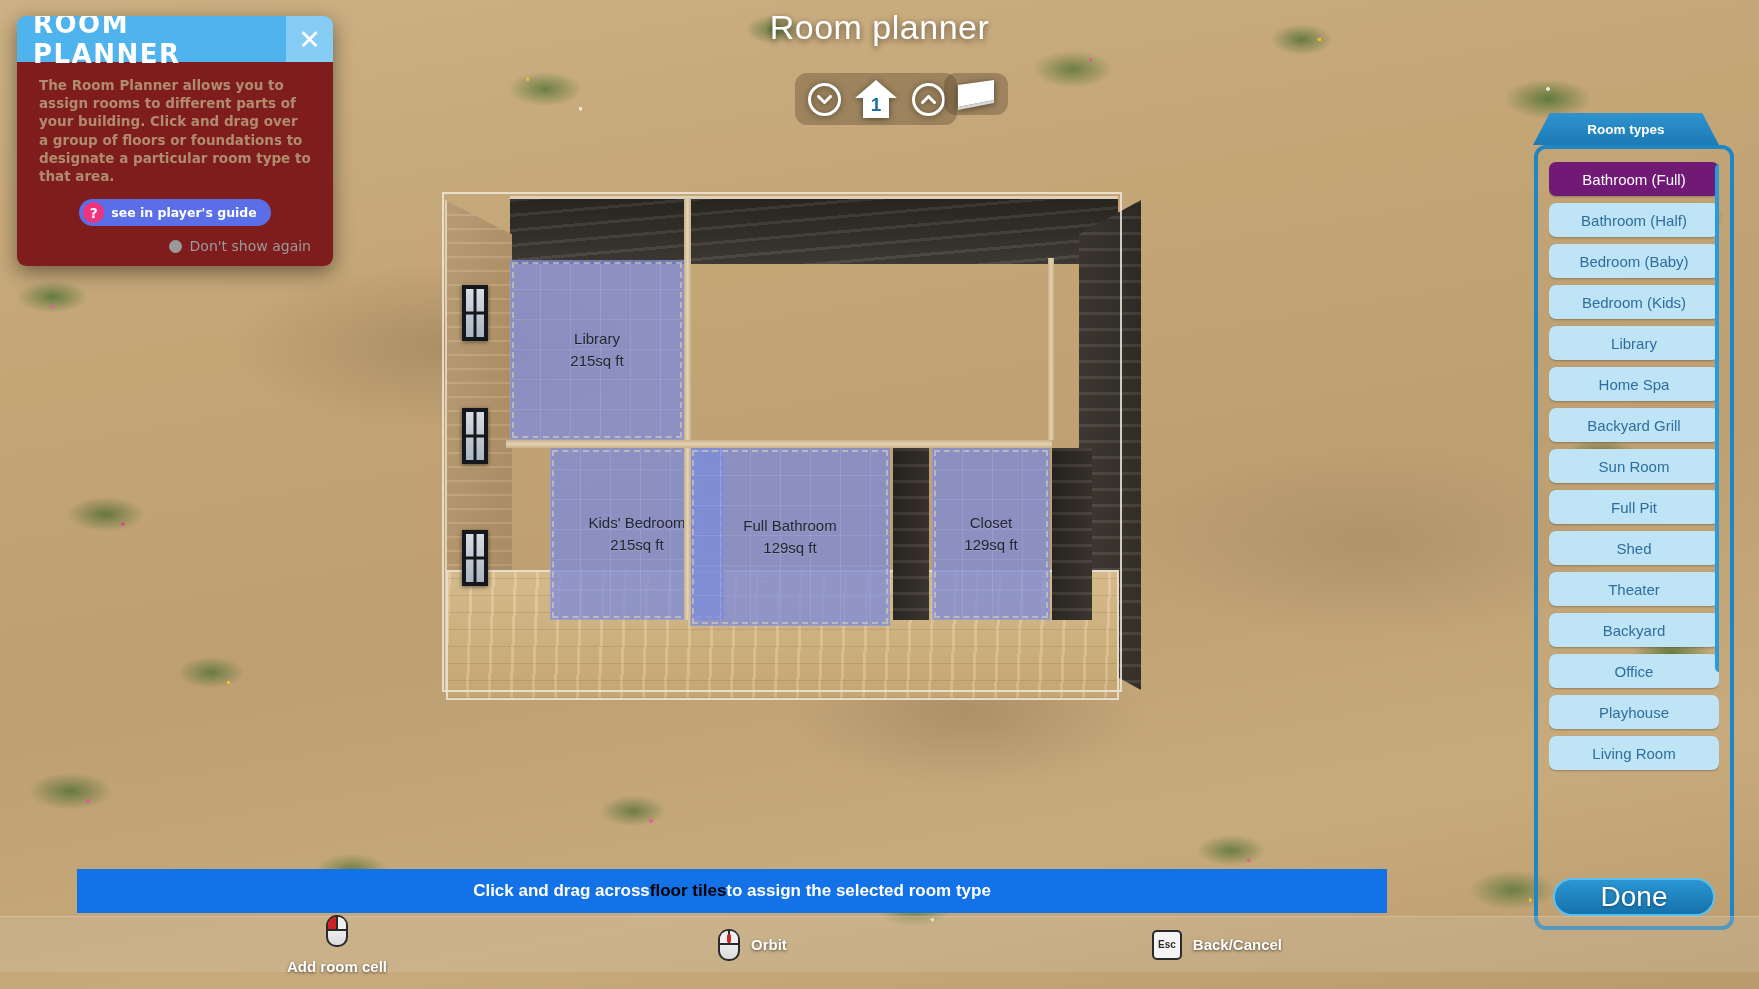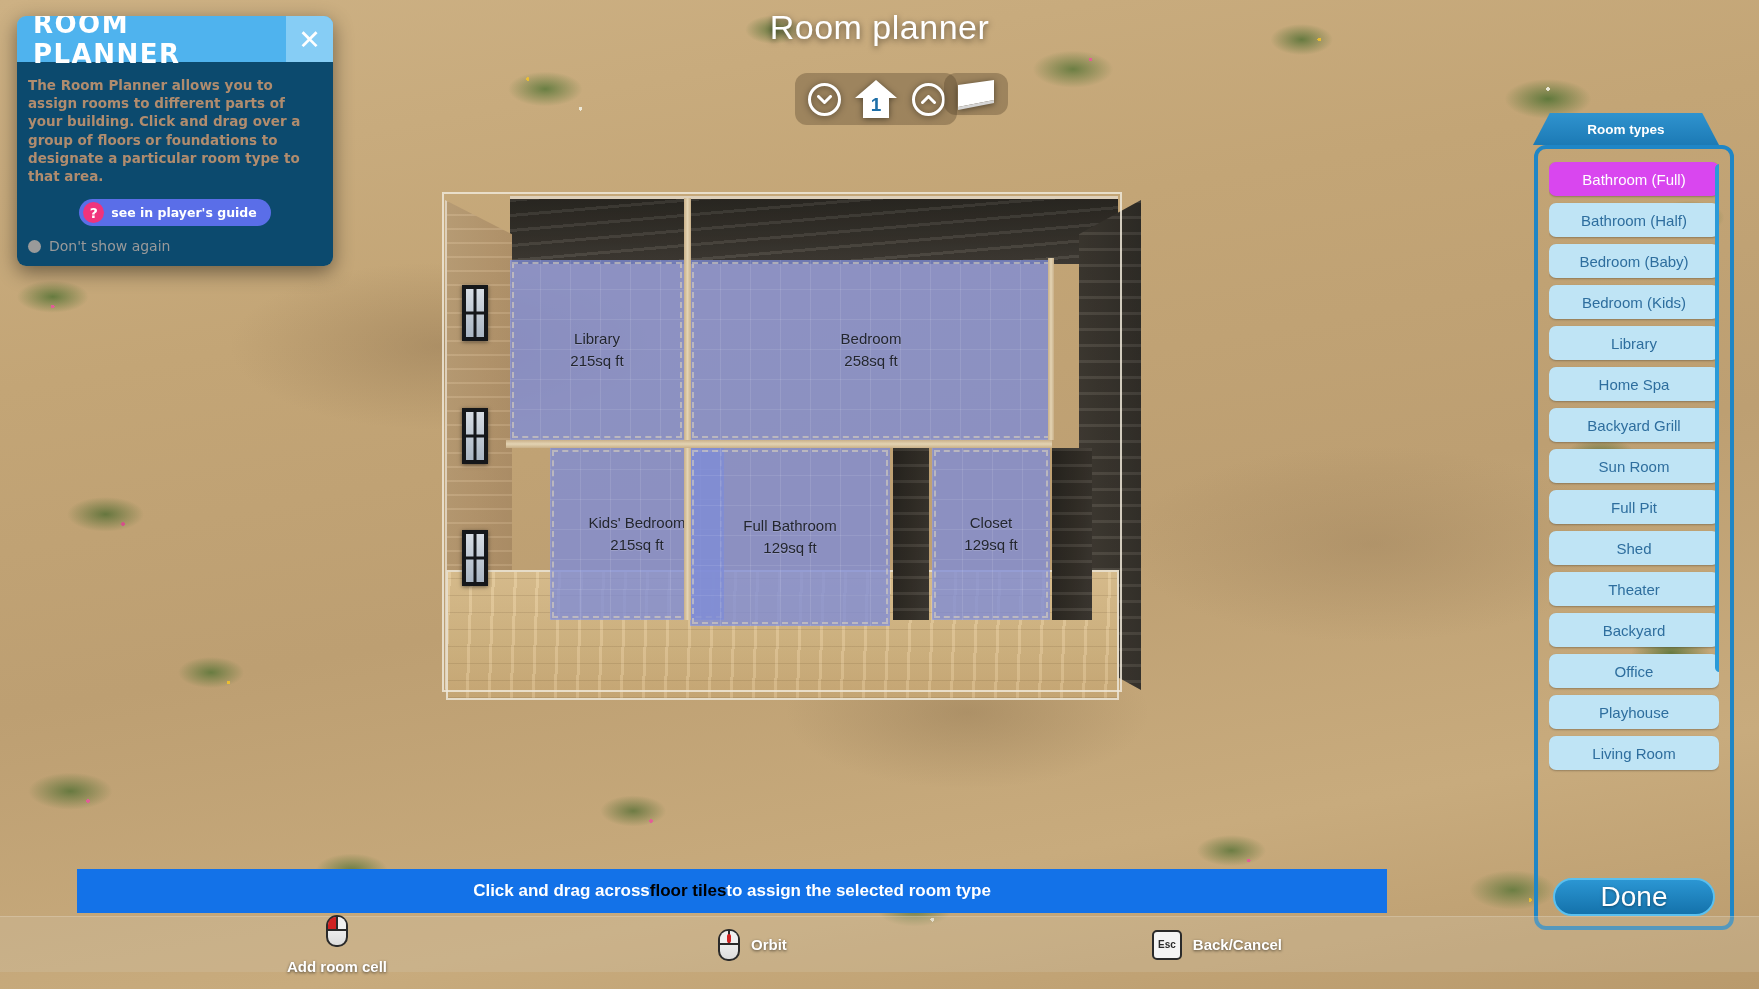--- a/index.html
+++ b/index.html
@@ -176,33 +176,33 @@
   #help-header {
     height:46px; background:#4fb3ee; display:flex; align-items:center; justify-content:space-between;
   }
   #help-title {
     color:#fff; font-size:26px; font-weight:bold; letter-spacing:1.5px; padding-left:16px;
   }
   #help-close {
     width:47px; height:46px; background:#86cdf5; color:#fff; font-size:27px; font-weight:bold;
     display:flex; align-items:center; justify-content:center; cursor:pointer;
   }
-  #help-body { background:#0c4a6e; padding:14px 11px 12px; }
+  #help-body { background:#7f1d1d; padding:14px 22px 12px; }
   #help-text { color:#b08c6e; font-size:13.5px; font-weight:bold; line-height:1.35; }
   #guide-btn {
     margin:14px auto 0; width:auto; display:flex; align-items:center; gap:7px;
     background:#5a6ee8; border-radius:20px; padding:3px 14px 3px 4px; width:fit-content; cursor:pointer;
   }
   #guide-badge {
     width:21px; height:21px; border-radius:50%; background:#f0337c; color:#fff;
     font-size:14px; font-weight:bold; display:flex; align-items:center; justify-content:center;
   }
   #guide-label { color:#fff; font-size:12.5px; font-weight:bold; }
   #dont-show {
-    display:flex; align-items:center; justify-content:flex-start; gap:8px;
+    display:flex; align-items:center; justify-content:flex-end; gap:8px;
     margin-top:12px; cursor:pointer;
   }
   #dont-show-dot { width:13px; height:13px; border-radius:50%; background:#9a9a9a; }
   #dont-show-label { color:#9a9a9a; font-size:14px; }
 
   
   #sidebar-tab {
     position:absolute; right:40px; top:113px; width:186px; height:32px;
     background:linear-gradient(180deg,#2f93cf 0%, #1c7ab5 100%);
     border-radius:12px 12px 0 0;
@@ -215,21 +215,21 @@
     border:4px solid #1f86c6; border-radius:12px; background:transparent;
     padding:13px 11px 8px; display:flex; flex-direction:column;
   }
   #room-list { flex:1; display:flex; flex-direction:column; gap:7px; overflow:hidden; position:relative; }
   .room-type {
     height:34px; border-radius:7px; background:#bfe4f5; color:#2e6e9e;
     display:flex; align-items:center; justify-content:center;
     font-size:15px; cursor:pointer; flex:0 0 auto;
     box-shadow:0 1px 2px rgba(0,0,0,.25);
   }
-  .room-type.selected { background:#d946ef; color:#fff; }
+  .room-type.selected { background:#701a75; color:#fff; }
   #scroll-track {
     position:absolute; right:-5px; top:0; width:9px; height:100%;
   }
   #scroll-thumb {
     position:absolute; top:2px; left:0; width:9px; height:72%;
     background:#2a9ad8; border-radius:5px; cursor:pointer;
   }
   #done-btn {
     margin:10px 4px 2px; height:38px; border-radius:19px;
     background:linear-gradient(180deg,#2b96d3 0%, #1472ab 100%);
@@ -328,24 +328,20 @@
   <div class="window w3"></div>
 
   <div class="interior-dark" style="left:612px;top:268px;width:40px;height:172px;"></div>
   <div class="interior-dark" style="left:453px;top:268px;width:36px;height:172px;"></div>
 
   <div class="room" style="left:70px;top:80px;width:174px;height:180px;">
     <span class="rname">Library</span>
     <span class="rarea">215sq ft</span>
   </div>
 
-  <div class="room" style="left:250px;top:80px;width:362px;height:180px;">
-    <span class="rname">Bedroom</span>
-    <span class="rarea">258sq ft</span>
-  </div>
 
   <div class="room" style="left:70px;top:268px;width:174px;height:172px;margin-left:40px;">
     <span class="rname">Kids' Bedroom</span>
     <span class="rarea">215sq ft</span>
   </div>
 
   <div class="room" style="left:250px;top:268px;width:200px;height:178px;">
     <span class="rname">Full Bathroom</span>
     <span class="rarea">129sq ft</span>
   </div>

